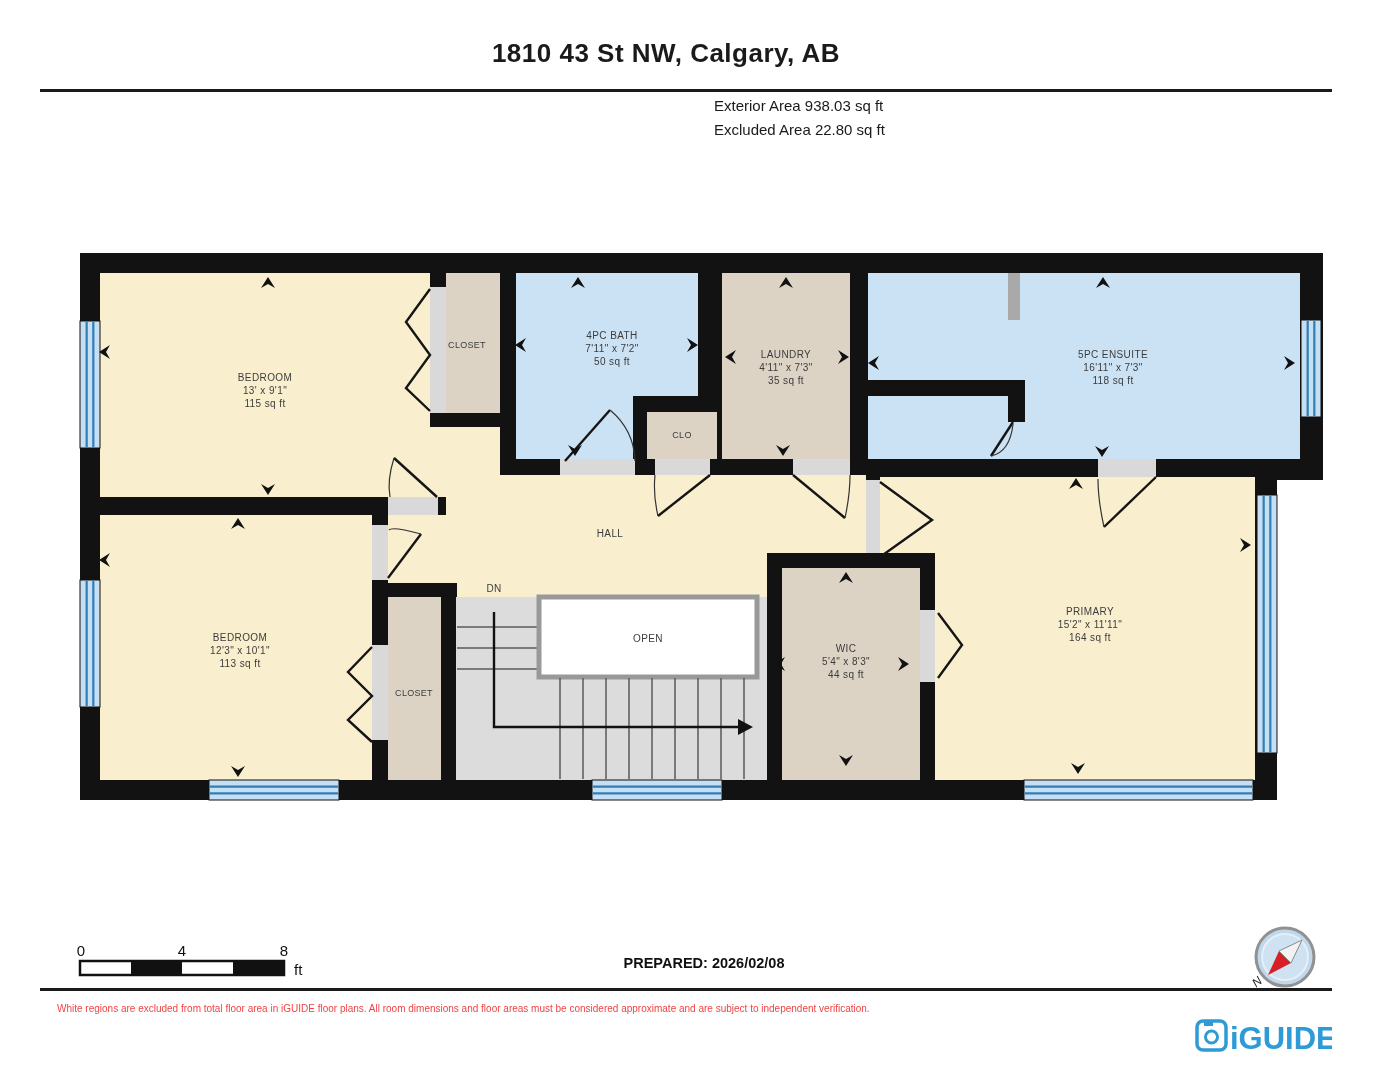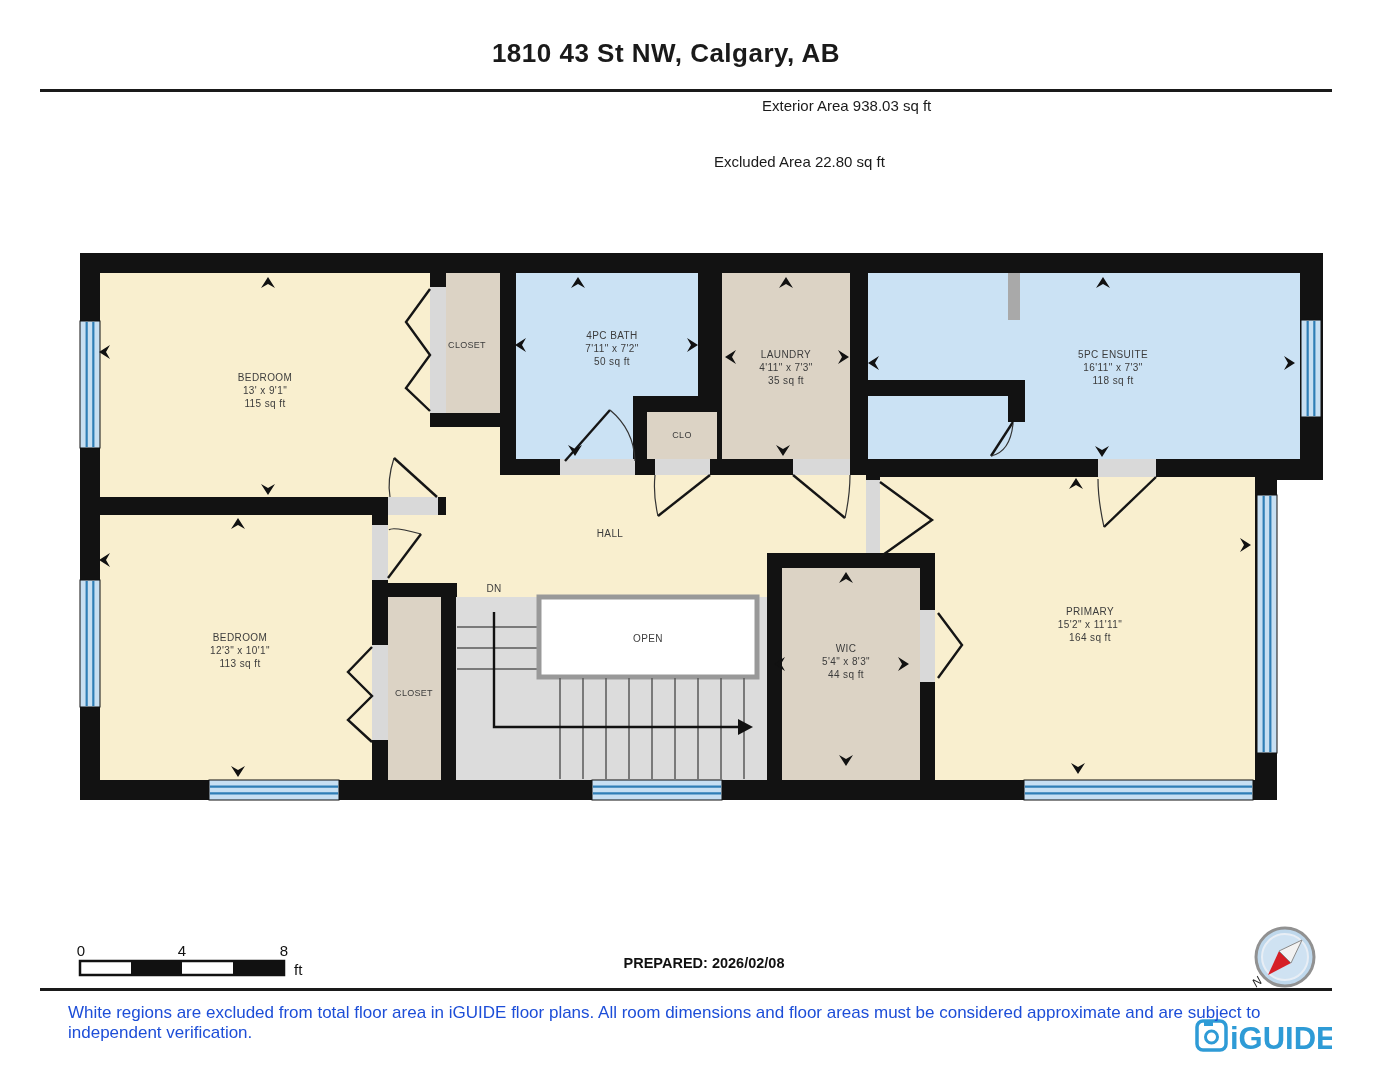--- a/index.html
+++ b/index.html
@@ -5,23 +5,23 @@
   html,body{margin:0;padding:0;background:#fff;}
   .page{position:relative;width:1332px;height:1080px;background:#fff;overflow:hidden;
         font-family:"Liberation Sans",sans-serif;color:#1a1a1a;}
   .title{position:absolute;top:38px;left:0;width:100%;text-align:center;
          font-size:26px;font-weight:bold;letter-spacing:.5px;}
   .hrule{position:absolute;left:40px;width:1316px;height:3px;background:#1a1a1a;}
   .hrule.top{top:89px;}
   .hrule.bottom{top:988px;}
   .floor-label{position:absolute;top:97px;left:0;width:700px;text-align:right;
                font-size:15px;font-weight:bold;}
-  .area-line1{position:absolute;top:97px;left:714px;font-size:15px;margin-left:48px;}
-  .area-line2{position:absolute;top:121px;left:714px;font-size:15px;margin-top:32px;}
-  .disclaimer{position:absolute;top:1003px;left:68px;font-size:17px;color:#1d4ed8;}
+  .area-line1{position:absolute;top:97px;left:714px;font-size:15px;}
+  .area-line2{position:absolute;top:121px;left:714px;font-size:15px;}
+  .disclaimer{position:absolute;top:1003px;left:57px;font-size:10px;color:#ef4444;}
   svg{position:absolute;top:0;left:0;}
   .wall{fill:#121212;}
   .yellow{fill:#F9EFCF;}
   .blue{fill:#CBE2F4;}
   .beige{fill:#DCD3C5;}
   .opening{fill:#D9D9D9;}
   .stair{fill:#DCDCDC;}
   .tread{stroke:#5a5a5a;stroke-width:1.5;}
   .doorline{stroke:#151515;stroke-width:2.4;fill:none;}
   .doorarc{stroke:#333;stroke-width:1.2;fill:none;}

